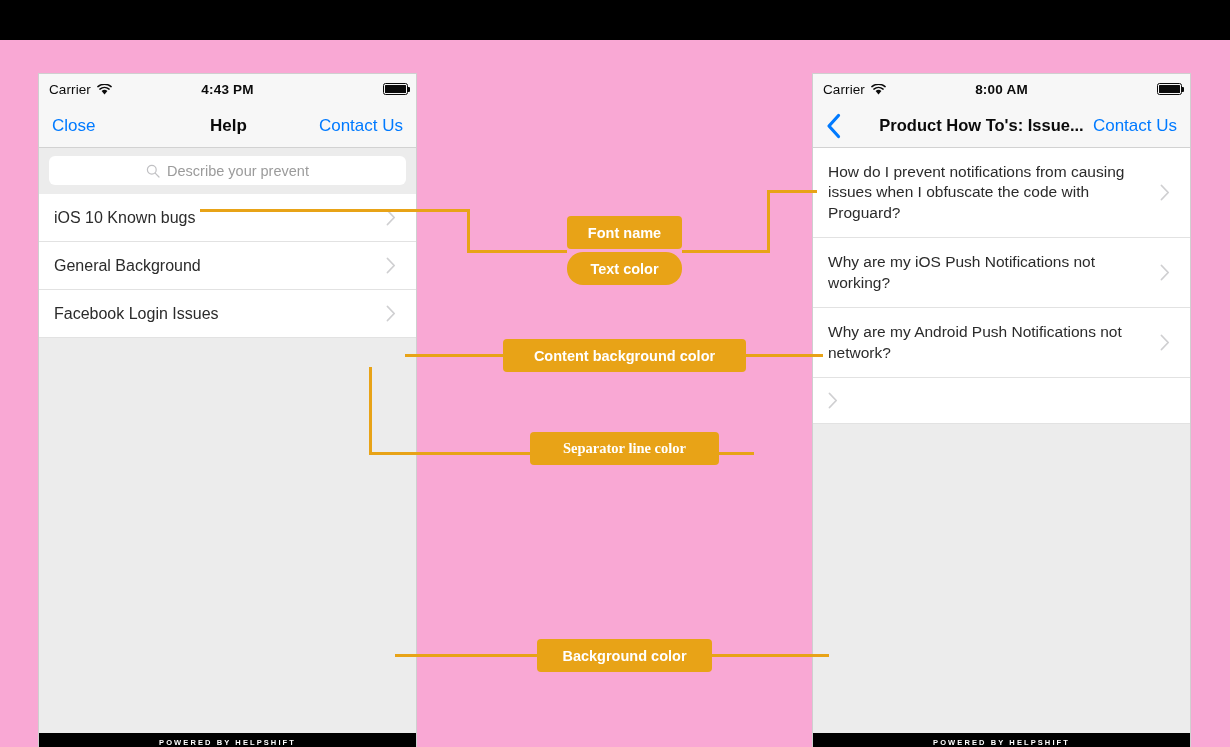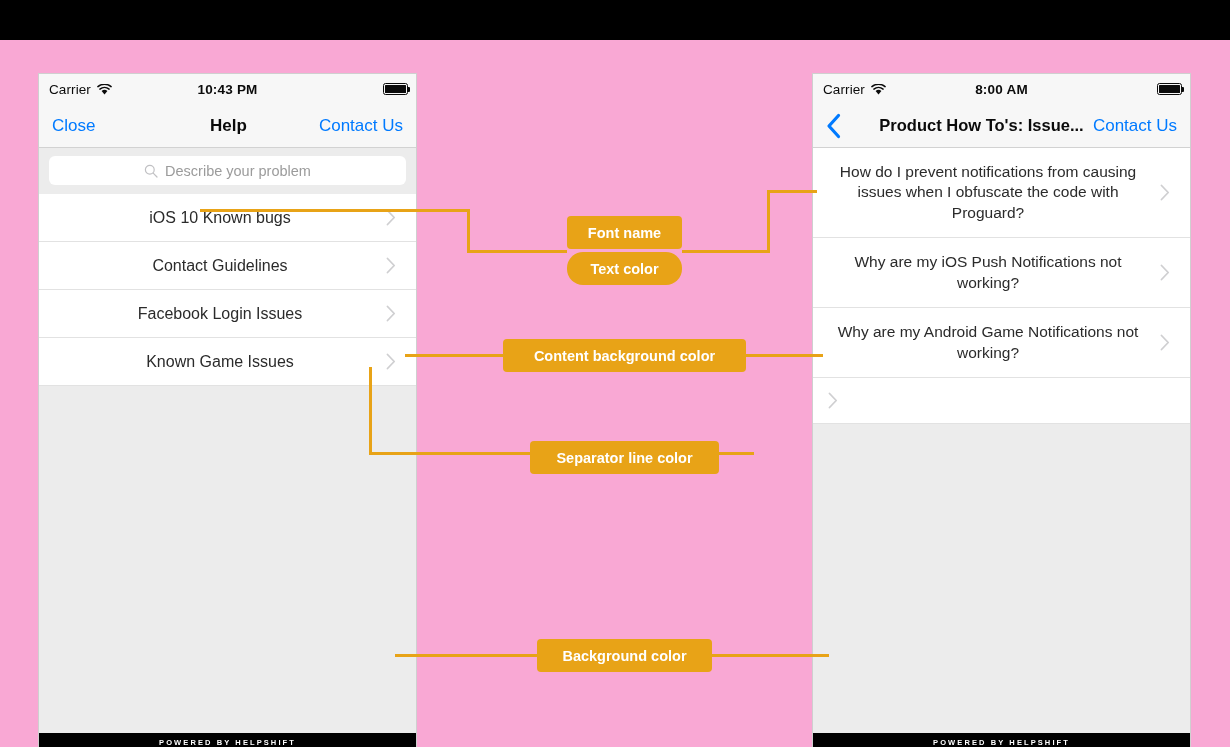--- a/index.html
+++ b/index.html
@@ -97,21 +97,20 @@
   .content {
     background: #ffffff;
     flex: 0 0 auto;
   }
   .row {
     display: flex; align-items: center;
     padding: 13px 20px 13px 15px;
     border-bottom: 1px solid #e2e2e2;
     background: #ffffff;
     min-height: 45px;
-    text-align: center;
   }
   .row:last-child { border-bottom: 1px solid #e2e2e2; }
   .row-label { flex: 1; font-size: 16px; color: #2b2b2b; line-height: 1.32; }
   .row-faq .row-label { font-size: 15.5px; padding-right: 12px; }
   .row-faq { padding-top: 14px; padding-bottom: 14px; }
   .disclosure { width: 10px; height: 17px; flex: 0 0 auto; opacity: .42; }
 
   .filler { flex: 1 1 auto; background: #ececec; }
 
   
@@ -148,21 +147,21 @@
       <div class="sb-left">
         <span class="sb-carrier">Carrier</span>
         <span class="wifi-icon">
           <svg width="15" height="11" viewBox="0 0 15 11">
             <path d="M7.5 10.4 L4.6 6.9 a4.6 4.6 0 0 1 5.8 0 Z" fill="#0b0b0b"></path>
             <path d="M2.9 5.1 a7.3 7.3 0 0 1 9.2 0" stroke="#0b0b0b" stroke-width="1.5" fill="none" stroke-linecap="round"></path>
             <path d="M0.9 2.6 a10.4 10.4 0 0 1 13.2 0" stroke="#0b0b0b" stroke-width="1.5" fill="none" stroke-linecap="round"></path>
           </svg>
         </span>
       </div>
-      <div class="sb-time">10:43 PM</div>
+      <div class="sb-time">4:43 PM</div>
       <div class="sb-right">
         <div class="battery">
             <div class="battery-fill"></div>
           </div>
       </div>
     </div>
 
     <div class="navbar">
       <span class="nav-link">Close</span>
       <div class="nav-title">Help</div>
@@ -170,51 +169,43 @@
     </div>
 
     <div class="search-wrap">
       <div class="search-field">
         <span class="search-icon">
           <svg width="14" height="14" viewBox="0 0 14 14">
             <circle cx="5.8" cy="5.8" r="4.4" stroke="#8e8e93" stroke-width="1.2" fill="none"></circle>
             <line x1="9.2" y1="9.2" x2="13" y2="13" stroke="#8e8e93" stroke-width="1.2" stroke-linecap="round"></line>
           </svg>
         </span>
-        <span class="search-placeholder">Describe your problem</span>
+        <span class="search-placeholder">Describe your prevent</span>
       </div>
     </div>
 
     <div class="content">
       <div class="row">
         <span class="row-label">iOS 10 Known bugs</span>
         <span class="disclosure">
           <svg width="10" height="17" viewBox="0 0 10 17">
               <polyline points="1.5,1.5 8.2,8.5 1.5,15.5" stroke="#8e8e93" stroke-width="1.8" fill="none" stroke-linecap="round" stroke-linejoin="round"></polyline>
             </svg>
         </span>
       </div>
       <div class="row">
-        <span class="row-label">Contact Guidelines</span>
+        <span class="row-label">General Background</span>
         <span class="disclosure">
           <svg width="10" height="17" viewBox="0 0 10 17">
               <polyline points="1.5,1.5 8.2,8.5 1.5,15.5" stroke="#8e8e93" stroke-width="1.8" fill="none" stroke-linecap="round" stroke-linejoin="round"></polyline>
             </svg>
         </span>
       </div>
       <div class="row">
         <span class="row-label">Facebook Login Issues</span>
-        <span class="disclosure">
-          <svg width="10" height="17" viewBox="0 0 10 17">
-              <polyline points="1.5,1.5 8.2,8.5 1.5,15.5" stroke="#8e8e93" stroke-width="1.8" fill="none" stroke-linecap="round" stroke-linejoin="round"></polyline>
-            </svg>
-        </span>
-      </div>
-      <div class="row">
-        <span class="row-label">Known Game Issues</span>
         <span class="disclosure">
           <svg width="10" height="17" viewBox="0 0 10 17">
               <polyline points="1.5,1.5 8.2,8.5 1.5,15.5" stroke="#8e8e93" stroke-width="1.8" fill="none" stroke-linecap="round" stroke-linejoin="round"></polyline>
             </svg>
         </span>
       </div>
     </div>
 
     <div class="filler"></div>
 
@@ -263,21 +254,21 @@
       </div>
       <div class="row row-faq">
         <span class="row-label">Why are my iOS Push Notifications not working?</span>
         <span class="disclosure">
           <svg width="10" height="17" viewBox="0 0 10 17">
               <polyline points="1.5,1.5 8.2,8.5 1.5,15.5" stroke="#8e8e93" stroke-width="1.8" fill="none" stroke-linecap="round" stroke-linejoin="round"></polyline>
             </svg>
         </span>
       </div>
       <div class="row row-faq">
-        <span class="row-label">Why are my Android Game Notifications not working?</span>
+        <span class="row-label">Why are my Android Push Notifications not network?</span>
         <span class="disclosure">
           <svg width="10" height="17" viewBox="0 0 10 17">
               <polyline points="1.5,1.5 8.2,8.5 1.5,15.5" stroke="#8e8e93" stroke-width="1.8" fill="none" stroke-linecap="round" stroke-linejoin="round"></polyline>
             </svg>
         </span>
       </div>
       <div class="row row-faq">
         <span class="disclosure">
           <svg width="10" height="17" viewBox="0 0 10 17">
               <polyline points="1.5,1.5 8.2,8.5 1.5,15.5" stroke="#8e8e93" stroke-width="1.8" fill="none" stroke-linecap="round" stroke-linejoin="round"></polyline>
@@ -310,21 +301,21 @@
 
     <div class="ann-line" style="left:405px; top:314px; width:98px; height:3px;"></div>
     <div class="ann-line" style="left:745px; top:314px; width:78px; height:3px;"></div>
     <div class="ann-badge" style="left:503px; top:299px; width:243px; height:33px;">
       <span>Content background color</span>
     </div>
 
     <div class="ann-line" style="left:369px; top:327px; width:3px; height:88px;"></div>
     <div class="ann-line" style="left:369px; top:412px; width:165px; height:3px;"></div>
     <div class="ann-line" style="left:719px; top:412px; width:35px; height:3px;"></div>
-    <div class="ann-badge" style="left:530px; top:401px; width:189px; height:33px;">
+    <div class="ann-badge" style="left:530px; top:392px; width:189px; height:33px;font-family:Liberation Serif, serif;">
       <span>Separator line color</span>
     </div>
 
     <div class="ann-line" style="left:395px; top:614px; width:145px; height:3px;"></div>
     <div class="ann-line" style="left:711px; top:614px; width:118px; height:3px;"></div>
     <div class="ann-badge" style="left:537px; top:599px; width:175px; height:33px;">
       <span>Background color</span>
     </div>
 
   </div>

